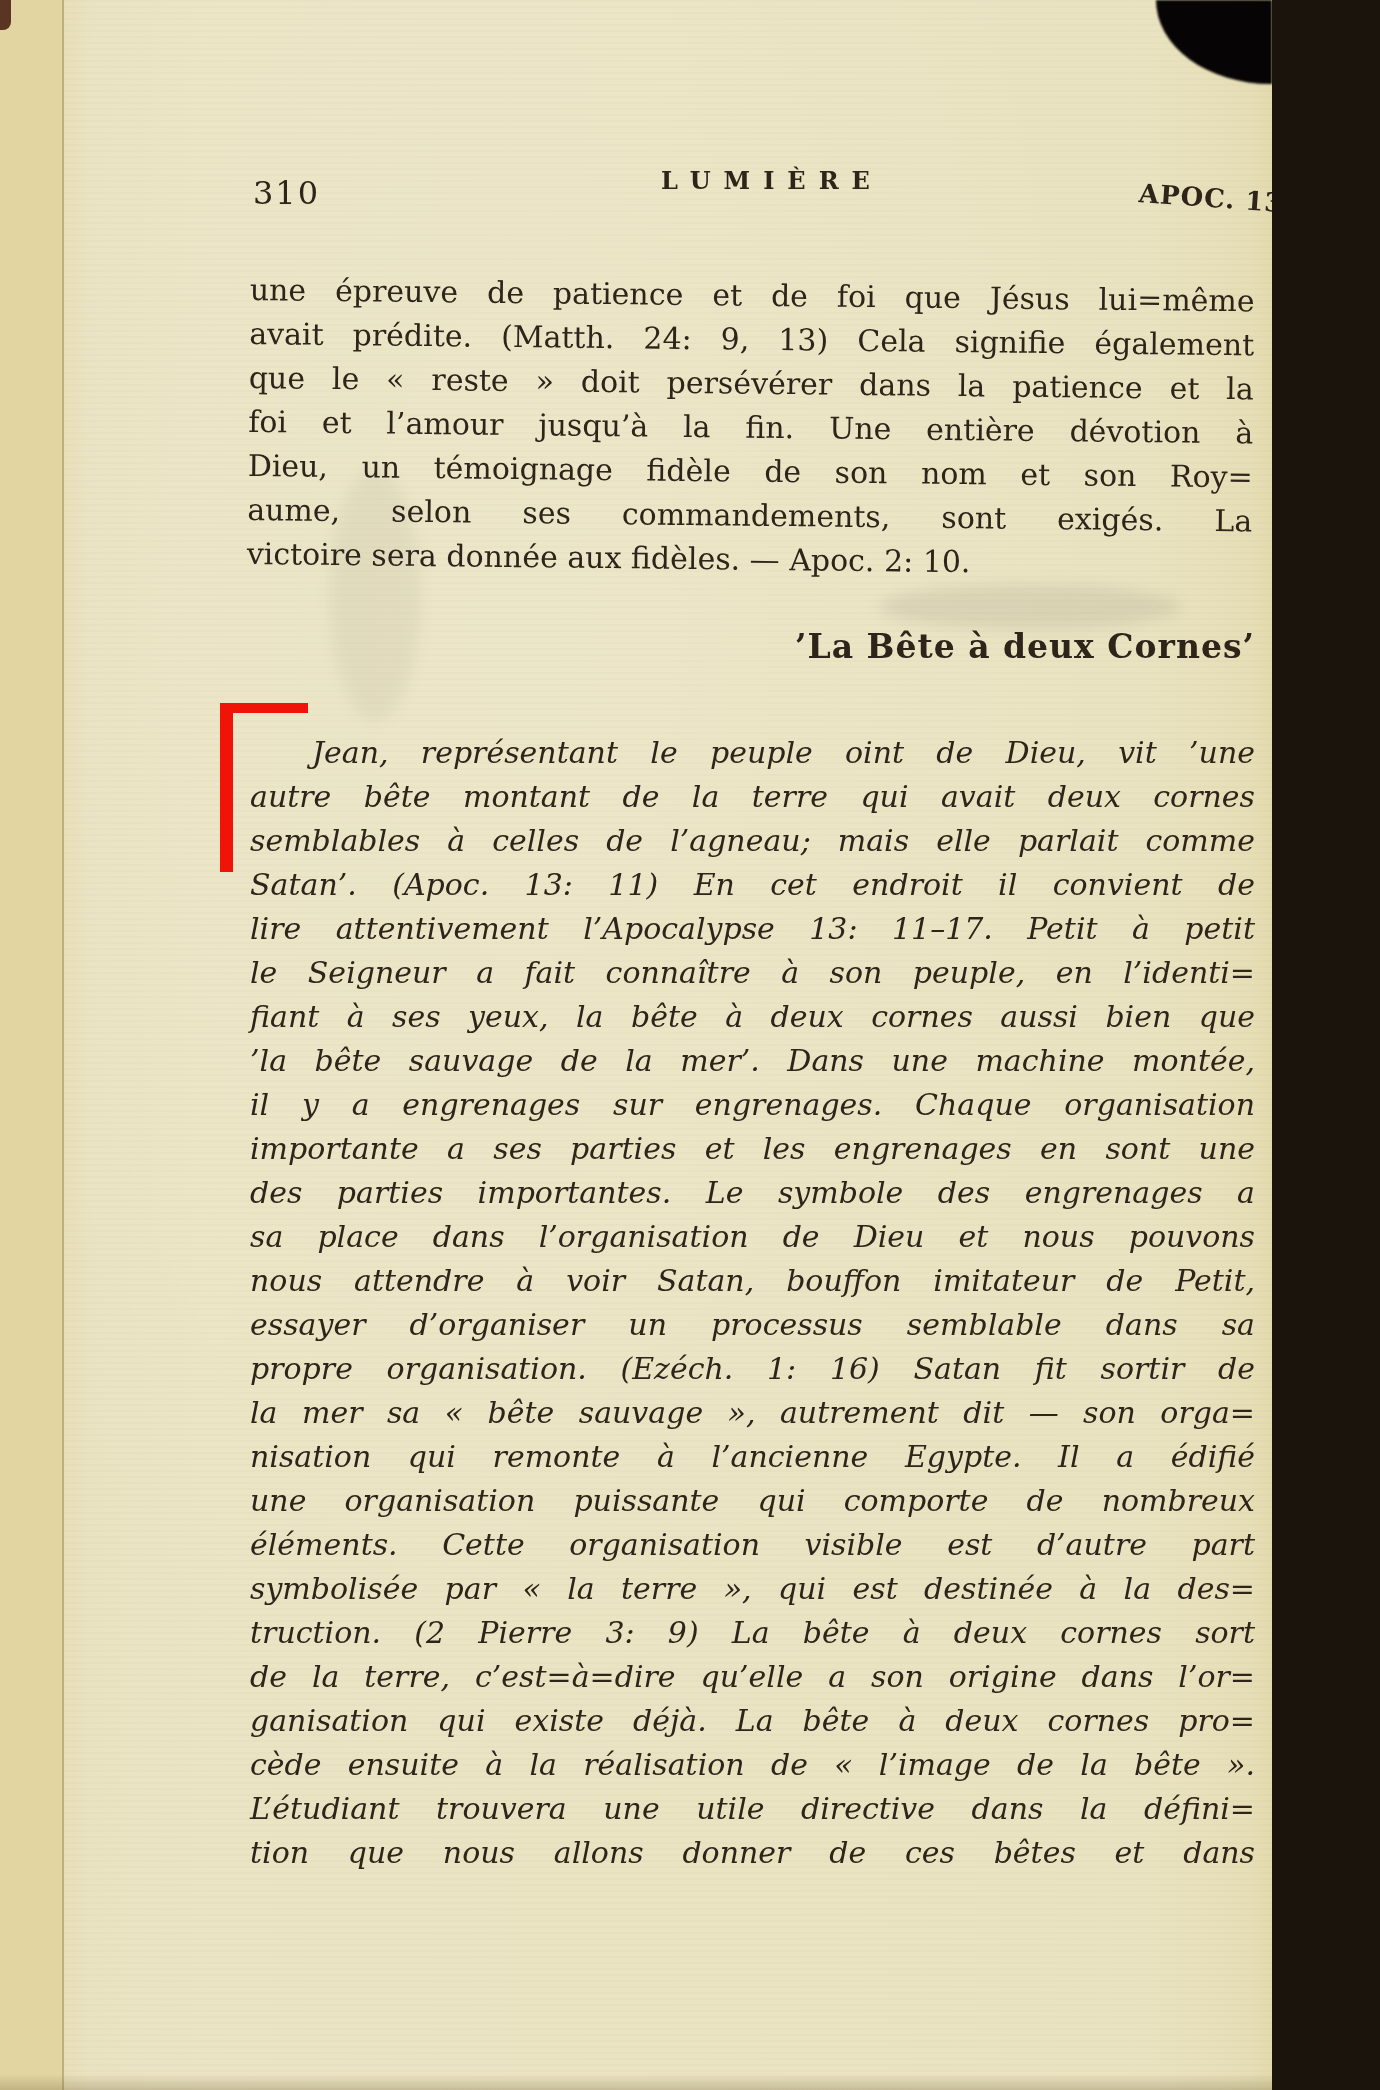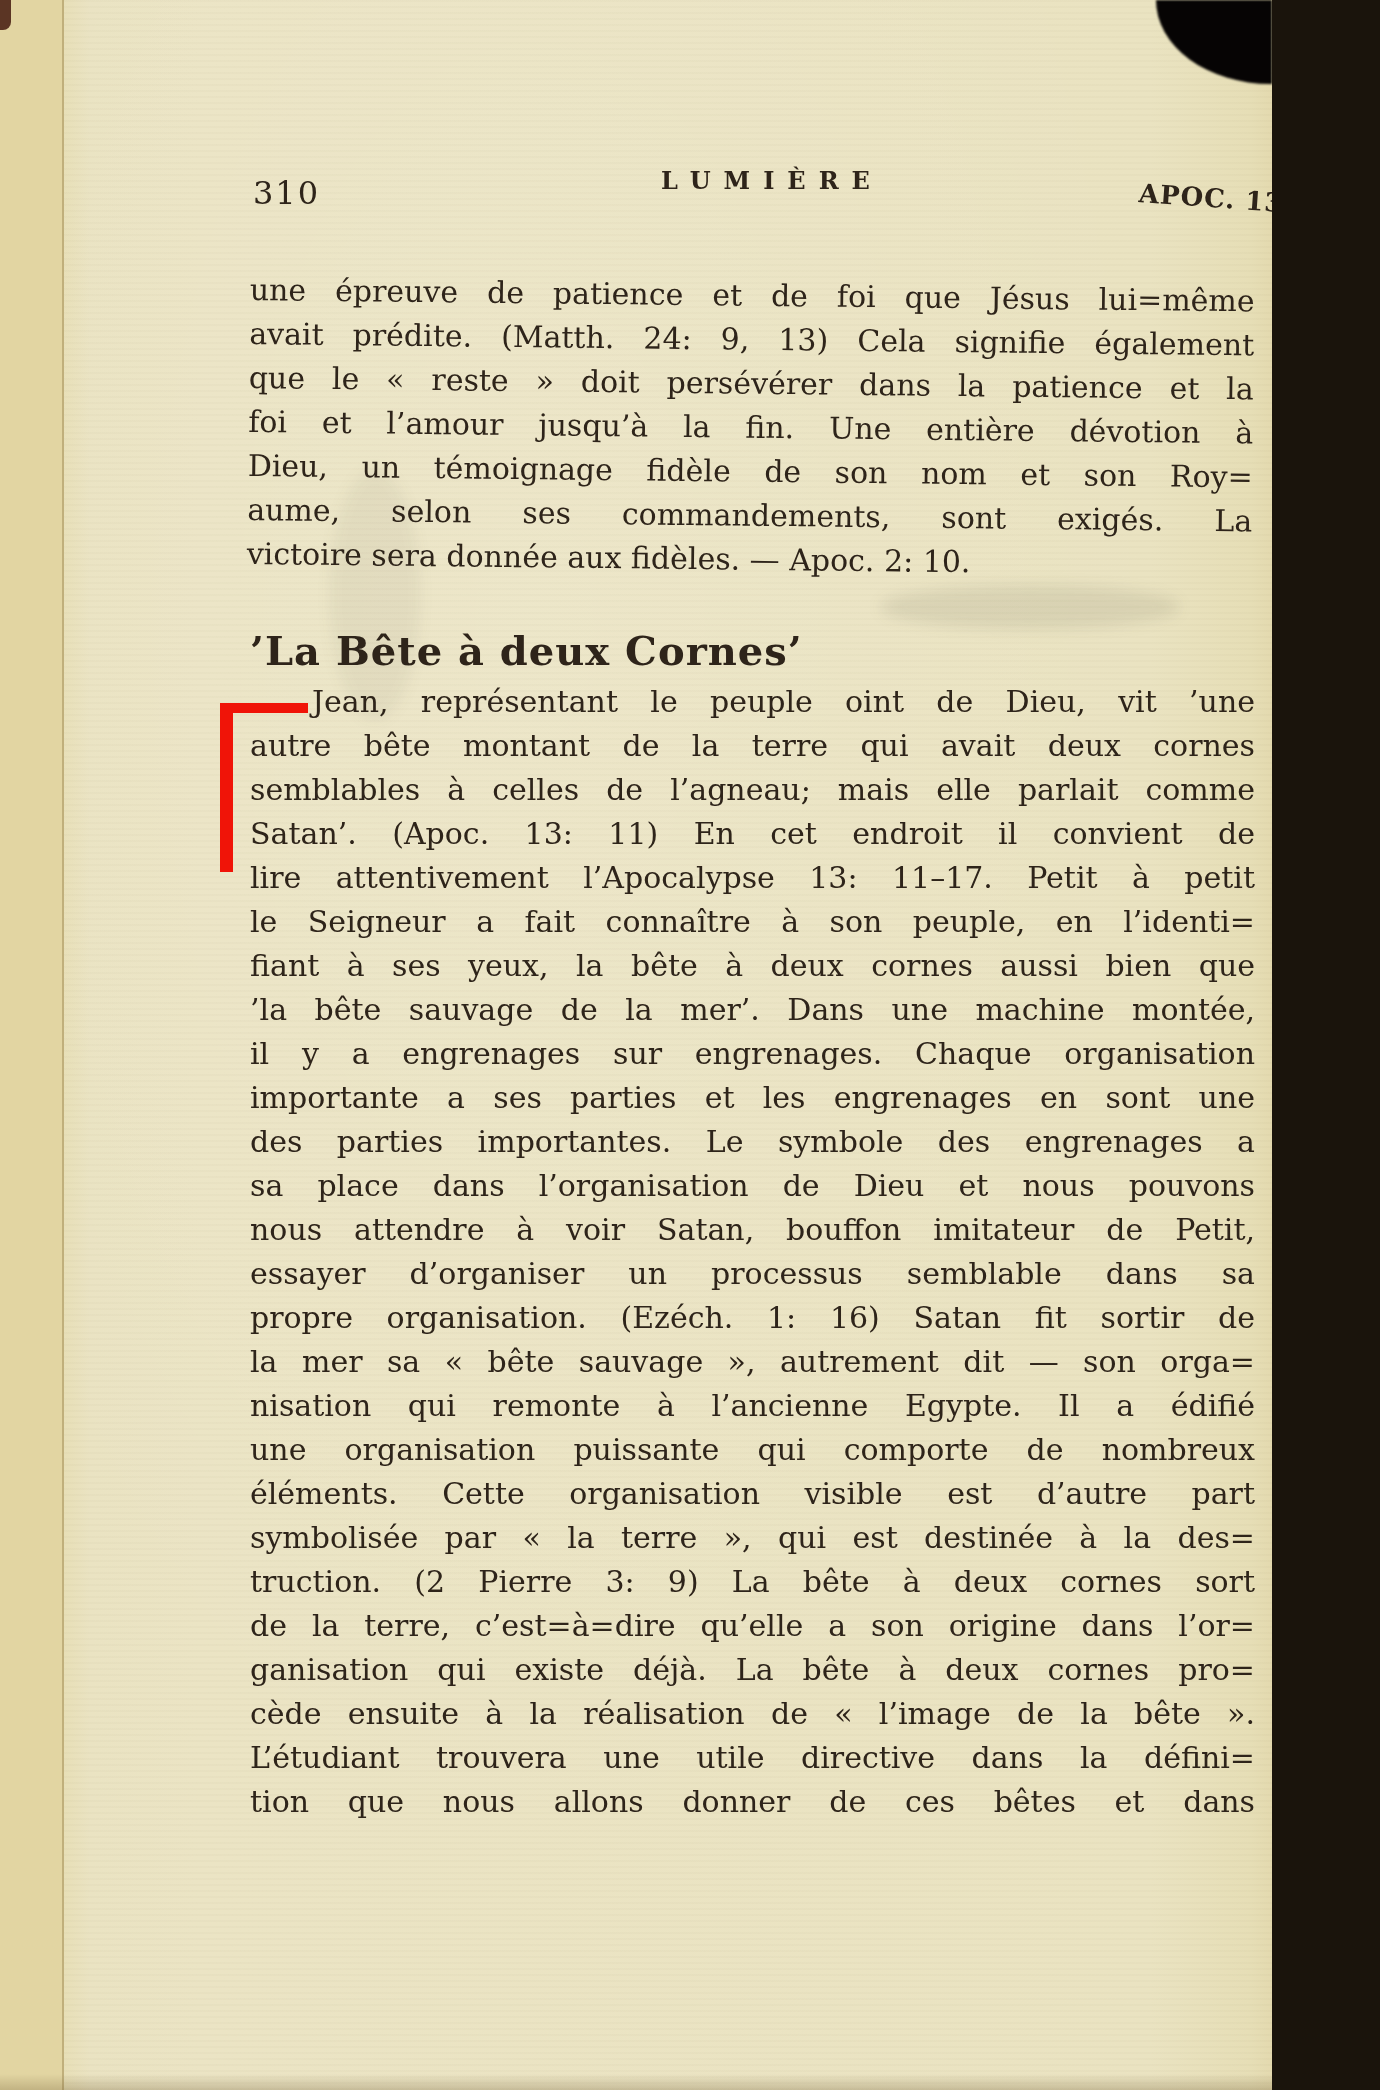--- a/index.html
+++ b/index.html
@@ -64,25 +64,25 @@
 
   
   .col{position:absolute;left:250px;width:1005px;}
   .para .line{
     font-size:30px;line-height:44px;height:44px;
     text-align:justify;text-align-last:justify;
     white-space:nowrap;overflow:visible;
   }
   .para1{top:268px;transform:rotate(0.65deg);transform-origin:0 0;}
   .para1 .line:last-child{text-align-last:left;}
-  .para2{top:680px;}
+  .para2{top:731px;font-style:italic;}
   .para2 .line:first-child{padding-left:62px;}
   .section-heading{
     position:absolute;left:250px;top:627px;width:1005px;
-    text-align:left;font-size:40px;font-weight:bold;letter-spacing:1px;
+    text-align:right;font-size:33px;font-weight:bold;letter-spacing:1px;
   }
 
   
   .mark{position:absolute;background:#f01408;}
   .bracket-arm{left:220px;top:703px;width:88px;height:10px;}
   .bracket-stem{left:220px;top:703px;width:13px;height:169px;}
   .bar-right{left:1282px;top:1603px;width:12px;height:255px;}
 </style>
 </head>
 <body>

